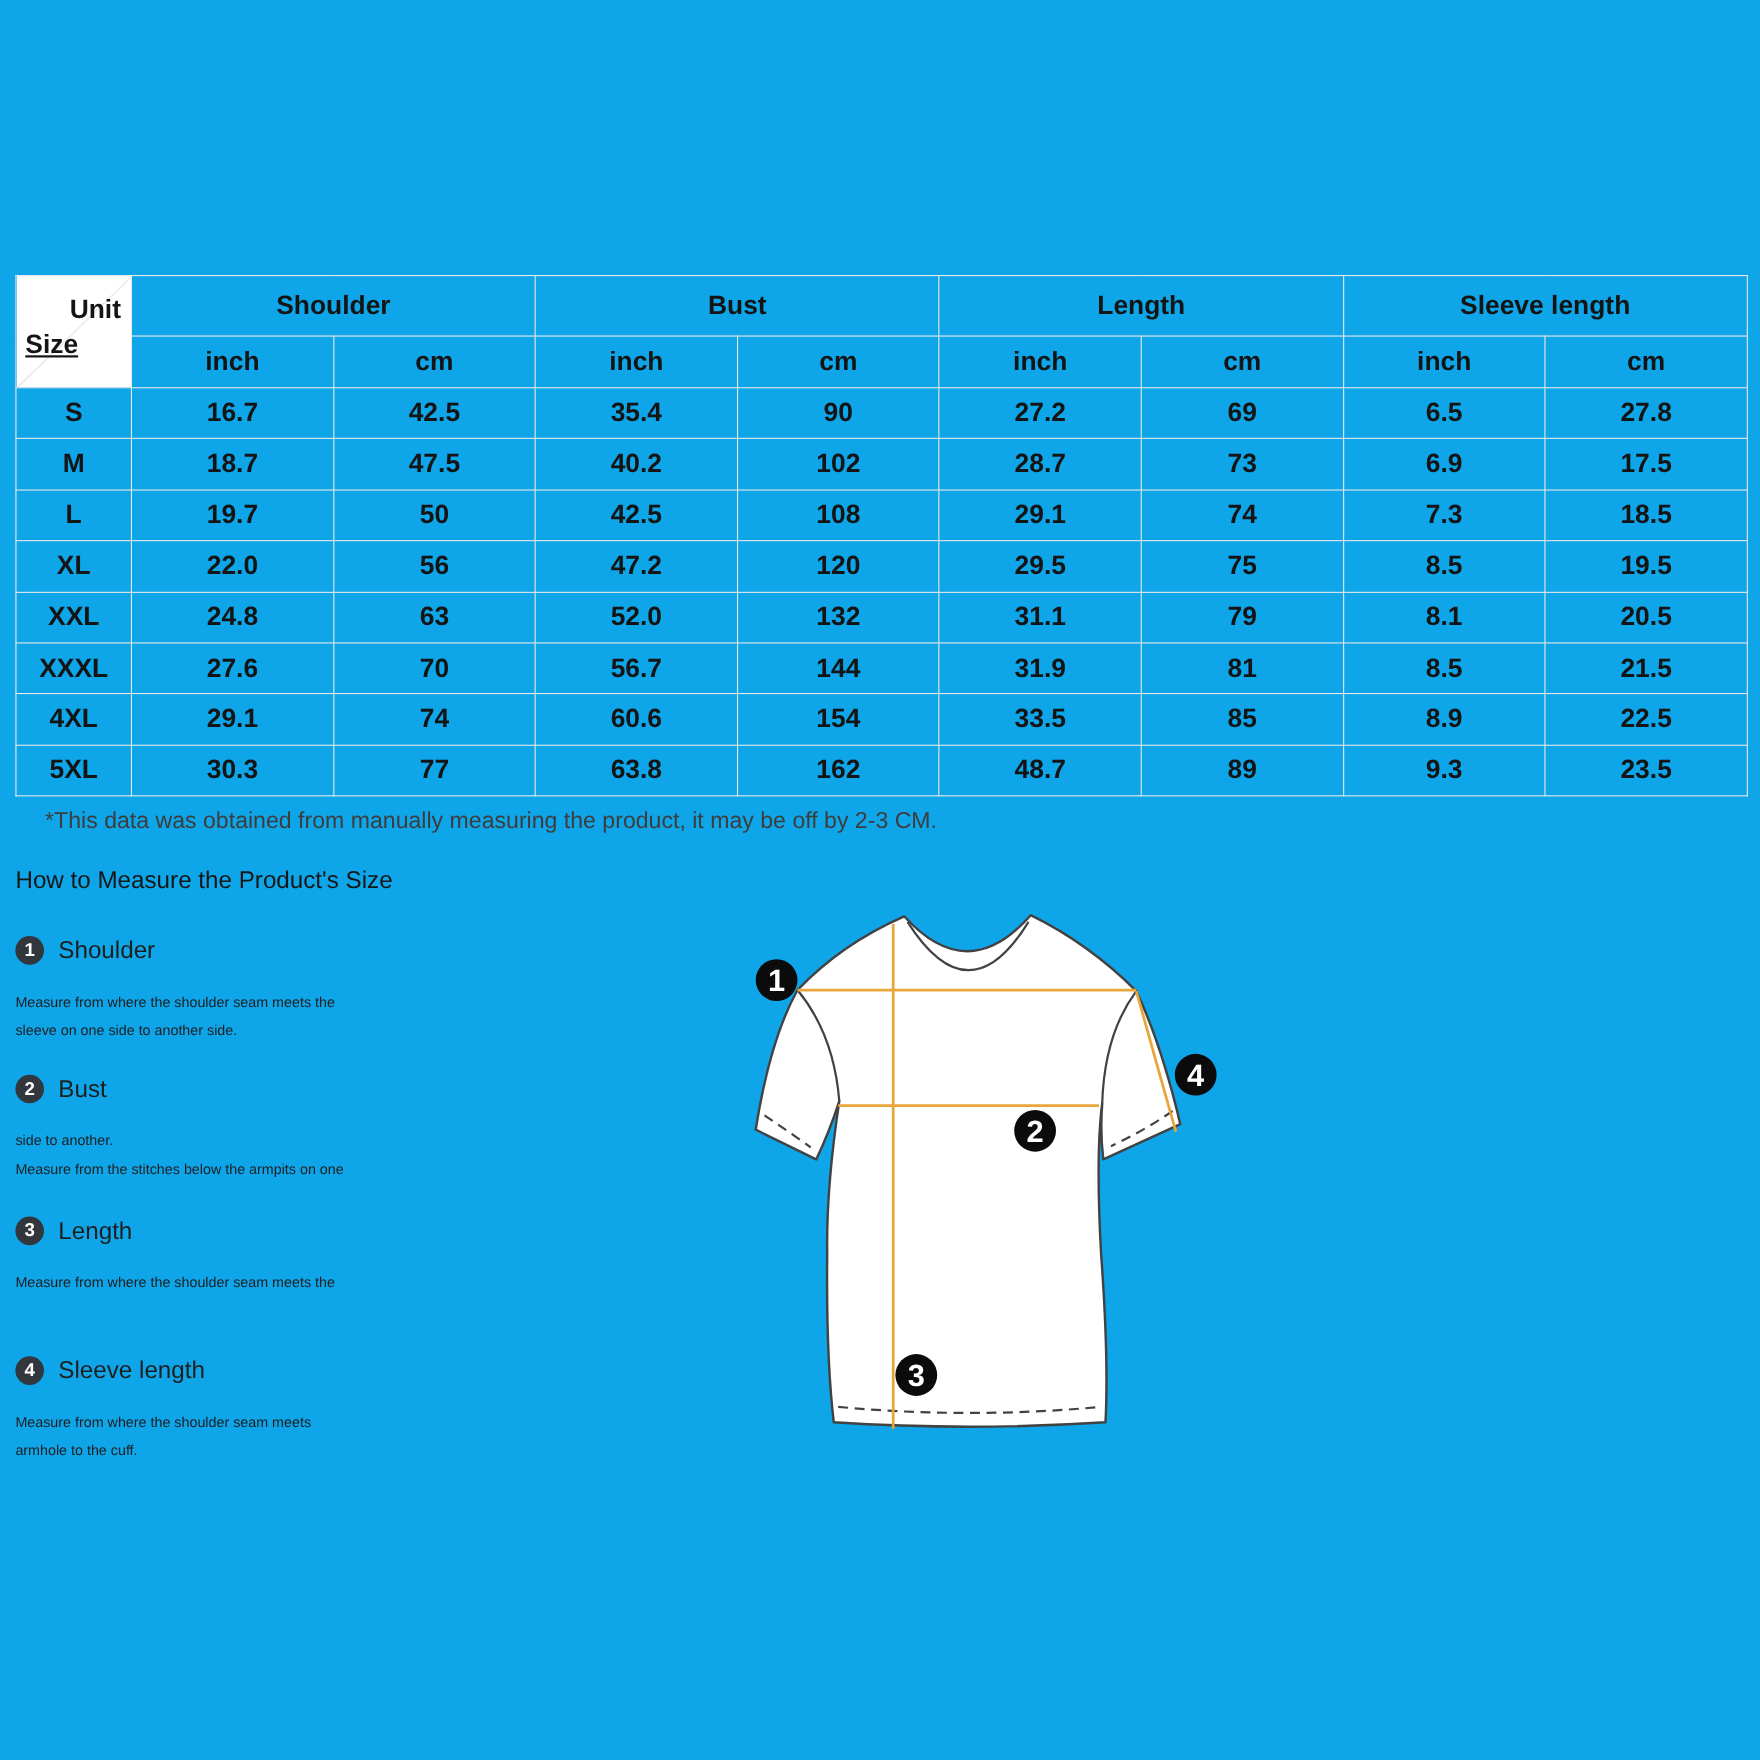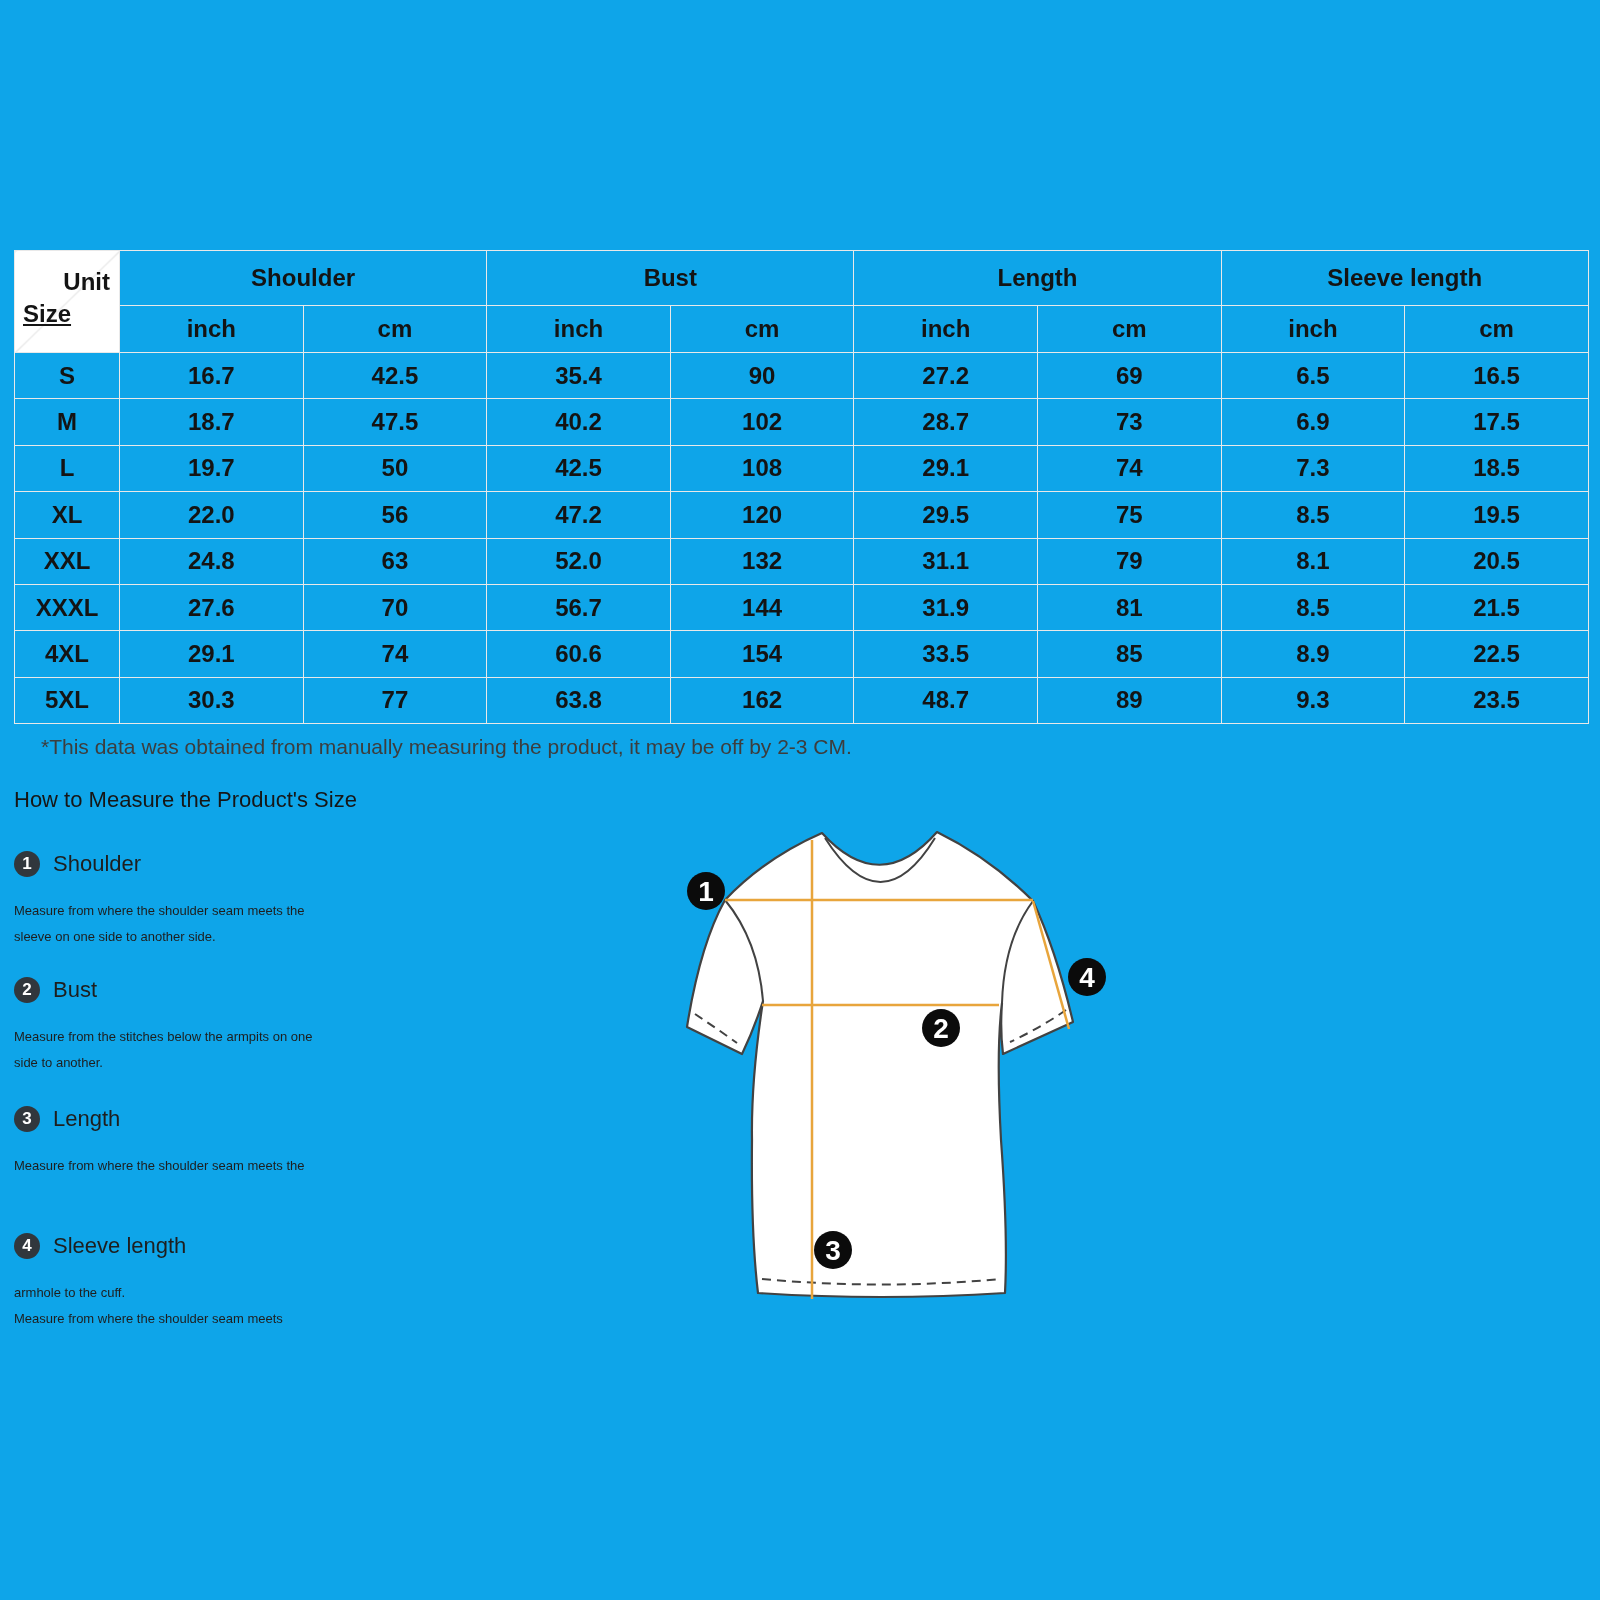--- a/index.html
+++ b/index.html
@@ -85,21 +85,21 @@
     <tbody>
       <tr>
         <th>S</th>
         <td>16.7</td>
         <td>42.5</td>
         <td>35.4</td>
         <td>90</td>
         <td>27.2</td>
         <td>69</td>
         <td>6.5</td>
-        <td>16.5</td>
+        <td>27.8</td>
       </tr>
       <tr>
         <th>M</th>
         <td>18.7</td>
         <td>47.5</td>
         <td>40.2</td>
         <td>102</td>
         <td>28.7</td>
         <td>73</td>
         <td>6.9</td>
@@ -187,43 +187,43 @@
       <span>sleeve on one side to another side.</span>
     </div>
   </div>
 
   <div class="howto-item i2">
     <div class="item-head">
       <span class="num-badge">2</span>
       <span class="item-label">Bust</span>
     </div>
     <div class="item-para">
+      <span>side to another.</span>
       <span>Measure from the stitches below the armpits on one</span>
-      <span>side to another.</span>
     </div>
   </div>
 
   <div class="howto-item i3">
     <div class="item-head">
       <span class="num-badge">3</span>
       <span class="item-label">Length</span>
     </div>
     <div class="item-para">
       <span>Measure from where the shoulder seam meets the</span>
     </div>
   </div>
 
   <div class="howto-item i4">
     <div class="item-head">
       <span class="num-badge">4</span>
       <span class="item-label">Sleeve length</span>
     </div>
     <div class="item-para">
+      <span>Measure from where the shoulder seam meets</span>
       <span>armhole to the cuff.</span>
-      <span>Measure from where the shoulder seam meets</span>
     </div>
   </div>
 
   <svg class="tshirt" width="560" height="560" viewBox="0 0 560 560">
 
     <path d="M 222,53
          Q 165,78 125,120
          Q 100,165 87,247
          L 142,274
          Q 154,249 163,221

